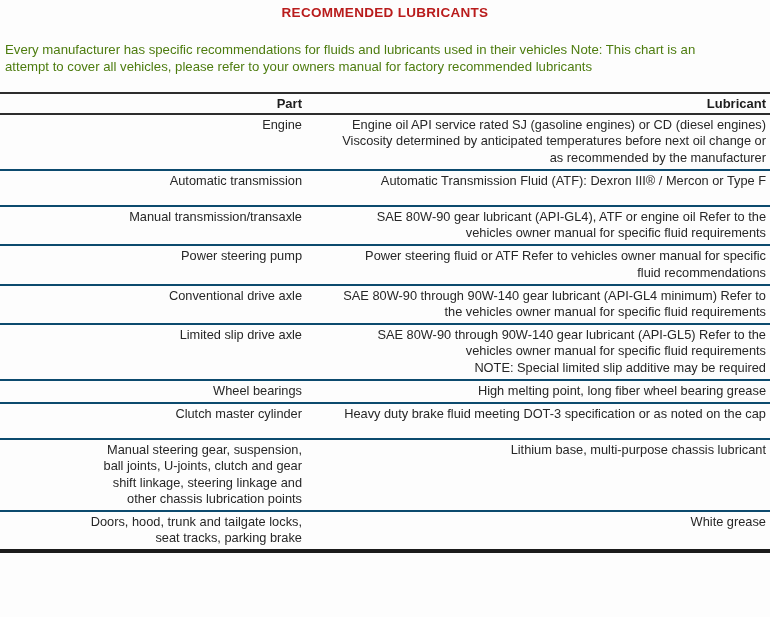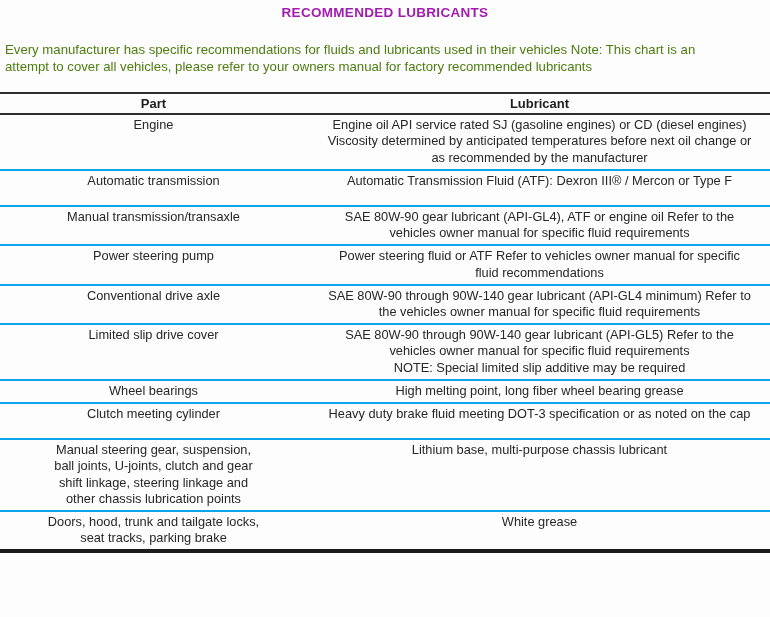--- a/index.html
+++ b/index.html
@@ -14,59 +14,59 @@
     font-family: "Liberation Sans", sans-serif;
     color: #262626;
     -webkit-font-smoothing: antialiased;
   }
   .page-title {
     text-align: center;
     font-weight: bold;
     font-size: 13.5px;
     letter-spacing: 0.3px;
     padding-top: 5px;
-    color: #a21caf;
+    color: #b91c1c;
   }
   .intro {
     font-size: 13.2px;
     line-height: 17px;
     margin: 21px 6px 0 5px;
     white-space: pre-line;
     color: #4d7c0f;
   }
   table.lube-table {
     width: 770px;
     border-collapse: collapse;
     table-layout: fixed;
     margin-top: 17px;
     border-bottom: 4px solid #1c1c1c;
   }
   col.part-col { width: 306px; }
   th, td {
     vertical-align: top;
-    text-align: center;
+    text-align: right;
     font-size: 12.8px;
     line-height: 16.2px;
     white-space: pre-line;
     padding: 2px 4px 3px 5px;
     color: #272727;
   }
   td.lube-cell, th.lube-th { padding-left: 7px; }
   thead tr {
     border-top: 2px solid #2d2d2d;
     border-bottom: 2px solid #2d2d2d;
   }
   th {
     font-weight: bold;
     font-size: 13px;
     padding-top: 2px;
     padding-bottom: 1px;
     color: #1d1d1d;
   }
-  tbody tr { border-top: 2px solid #0ea5e9; margin-left: 16px; }
+  tbody tr { border-top: 2px solid #0c4a6e; margin-left: 16px; }
   tbody tr.row-spaced td { padding-bottom: 16px; }
 </style>
 </head>
 <body>
 
 <div class="page-title">RECOMMENDED LUBRICANTS</div>
 
 <div class="intro">Every manufacturer has specific recommendations for fluids and lubricants used in their vehicles Note: This chart is an
 attempt to cover all vehicles, please refer to your owners manual for factory recommended lubricants</div>
 
@@ -101,31 +101,31 @@
       <td>Power steering pump</td>
       <td class="lube-cell">Power steering fluid or ATF Refer to vehicles owner manual for specific
 fluid recommendations</td>
     </tr>
     <tr>
       <td>Conventional drive axle</td>
       <td class="lube-cell">SAE 80W-90 through 90W-140 gear lubricant (API-GL4 minimum) Refer to
 the vehicles owner manual for specific fluid requirements</td>
     </tr>
     <tr>
-      <td>Limited slip drive cover</td>
+      <td>Limited slip drive axle</td>
       <td class="lube-cell">SAE 80W-90 through 90W-140 gear lubricant (API-GL5) Refer to the
 vehicles owner manual for specific fluid requirements
 NOTE: Special limited slip additive may be required</td>
     </tr>
     <tr>
       <td>Wheel bearings</td>
       <td class="lube-cell">High melting point, long fiber wheel bearing grease</td>
     </tr>
     <tr class="row-spaced">
-      <td>Clutch meeting cylinder</td>
+      <td>Clutch master cylinder</td>
       <td class="lube-cell">Heavy duty brake fluid meeting DOT-3 specification or as noted on the cap</td>
     </tr>
     <tr>
       <td>Manual steering gear, suspension,
 ball joints, U-joints, clutch and gear
 shift linkage, steering linkage and
 other chassis lubrication points</td>
       <td class="lube-cell">Lithium base, multi-purpose chassis lubricant</td>
     </tr>
     <tr>

